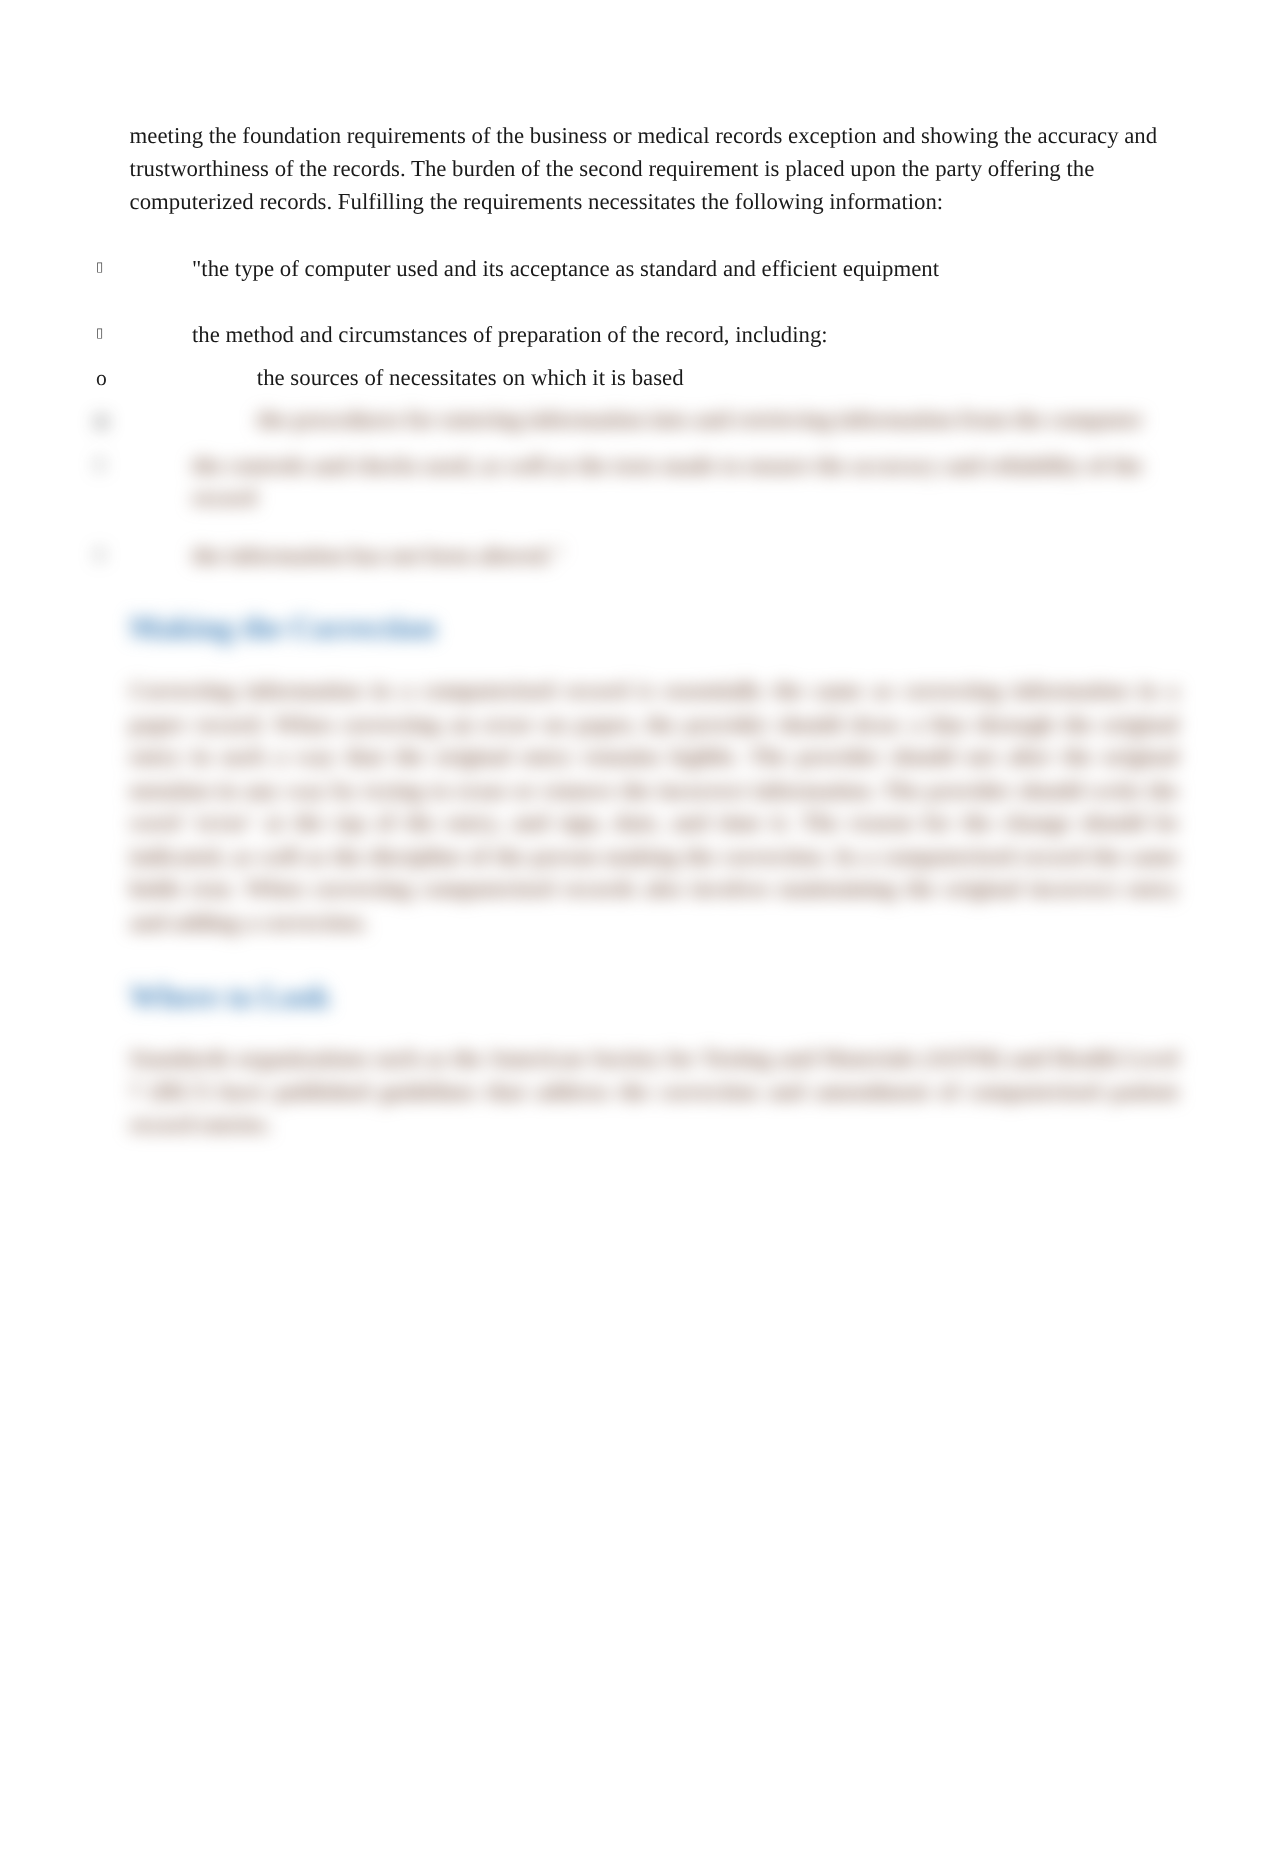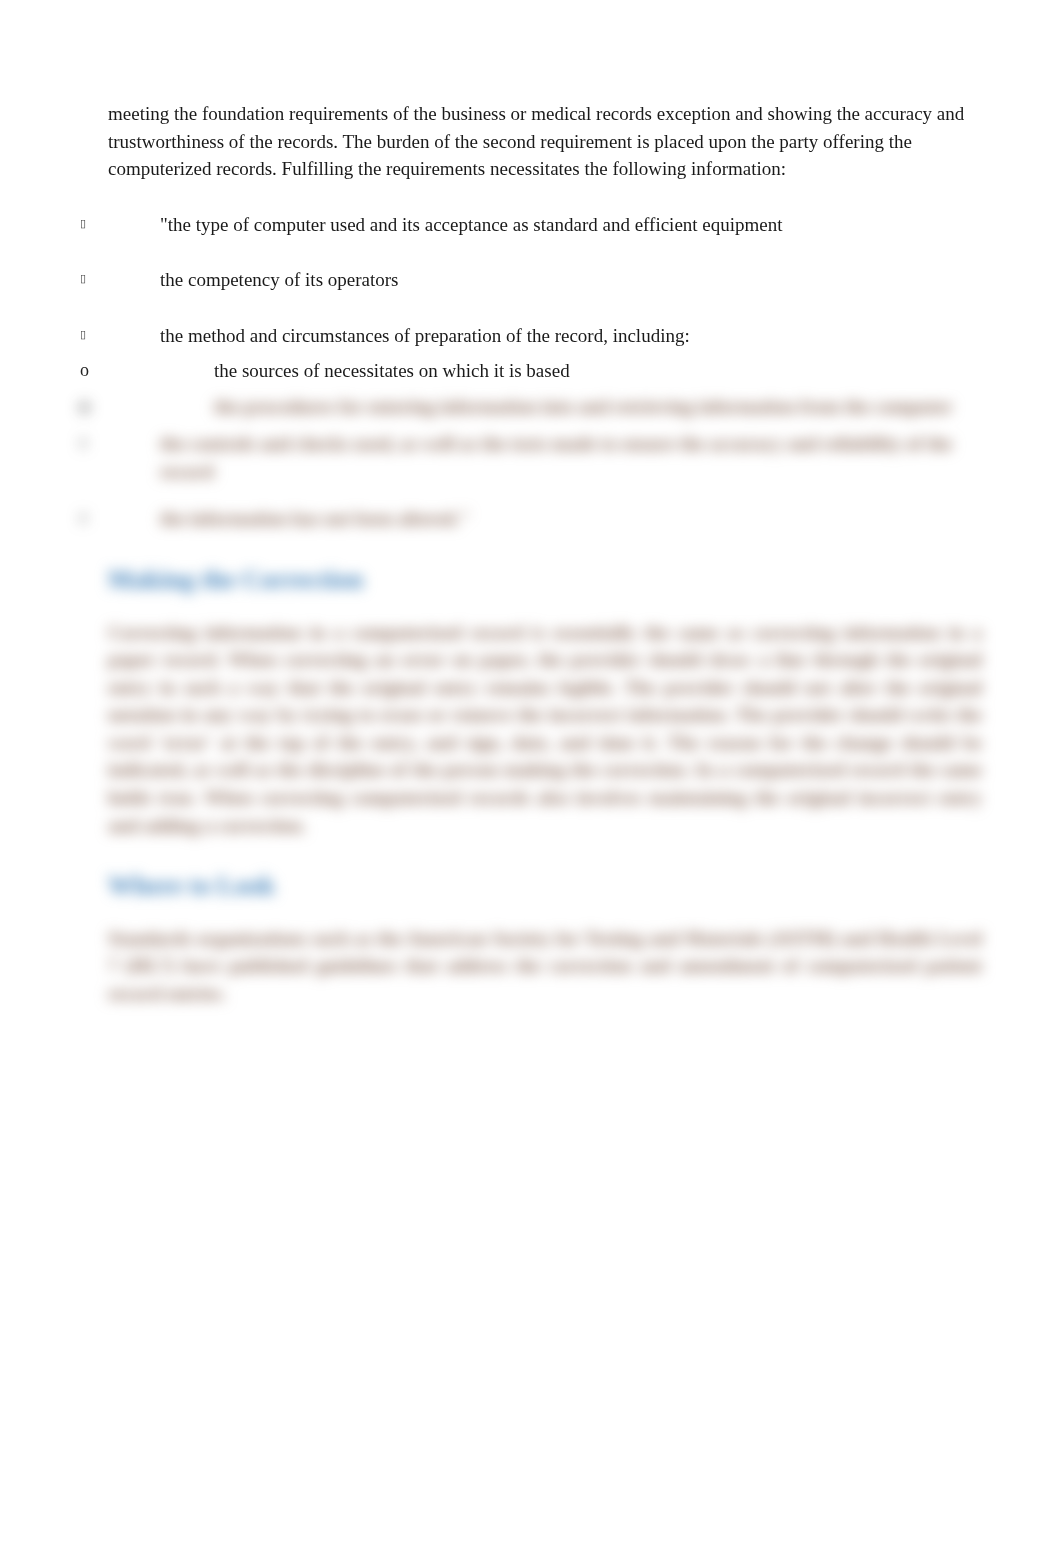--- a/index.html
+++ b/index.html
@@ -114,21 +114,20 @@
       text-align: justify;
     }
   </style>
 </head>
 <body>
 
 <p class="intro-para">meeting the foundation requirements of the business or medical records exception and showing the accuracy and trustworthiness of the records. The burden of the second requirement is placed upon the party offering the computerized records. Fulfilling the requirements necessitates the following information:</p>
 
 <ul class="bullet-list">
   <li class="bullet-item">"the type of computer used and its acceptance as standard and efficient equipment</li>
-  <li class="bullet-item">the competency of its operators</li>
   <li class="bullet-item tight">the method and circumstances of preparation of the record, including:</li>
 </ul>
 
 <ul class="sub-list">
   <li class="sub-item">the sources of necessitates on which it is based</li>
 </ul>
 
 <div class="blurred-region">
   <div class="blurred-sub">the procedures for entering information into and retrieving information from the computer</div>
   <div class="blurred-bullet noindent">the controls and checks used, as well as the tests made to ensure the accuracy and reliability of the record</div>

